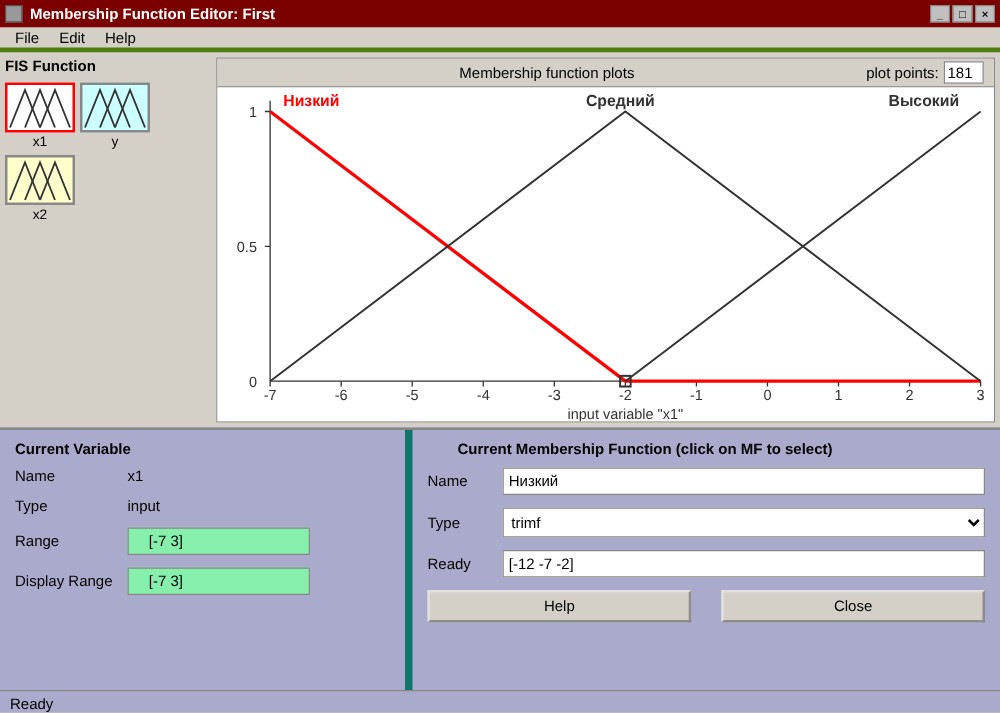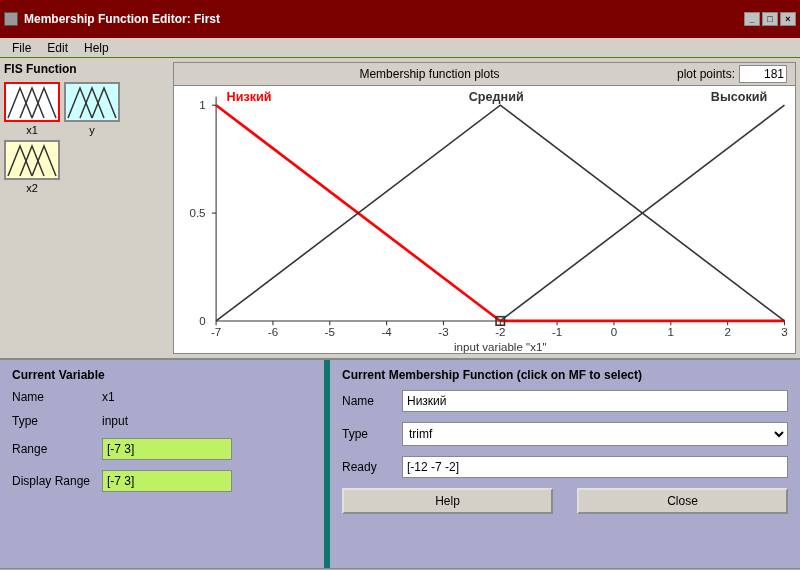--- a/index.html
+++ b/index.html
@@ -9,21 +9,21 @@
       background: #c0c0c0;
       width: 800px;
       height: 570px;
       overflow: hidden;
     }
 
     
     .title-bar {
       background: #7b0000;
       color: white;
-      height: 38px;
+      height: 22px;
       display: flex;
       align-items: center;
       justify-content: space-between;
       padding: 0 4px;
       font-size: 12px;
       font-weight: bold;
       gap: 34px;
     }
     .title-bar-left {
       display: flex;
@@ -49,21 +49,21 @@
       color: black;
     }
 
     
     .menu-bar {
       background: #d4d0c8;
       height: 20px;
       display: flex;
       align-items: center;
       padding: 0 4px;
-      border-bottom: 1px solid #4d7c0f;
+      border-bottom: 4px solid #4d7c0f;
     }
     .menu-item {
       padding: 2px 8px;
       cursor: pointer;
       font-size: 12px;
     }
 
     
     .main-content {
       display: flex;
@@ -139,26 +139,26 @@
     .plot-title {
       font-size: 12px;
       flex: 1;
       text-align: center;
     }
     .plot-points-label {
       font-size: 12px;
       margin-right: 4px;
     }
     .plot-points-input {
-      width: 48px;
+      width: 32px;
       border: 1px solid #888;
       background: white;
       font-size: 12px;
       padding: 1px 2px;
-      text-align: right;
+      text-align: left;
     }
     .plot-canvas {
       flex: 1;
       position: relative;
       overflow: hidden;
       background: white;
     }
 
     
     .bottom-panel {
@@ -186,37 +186,38 @@
       margin-bottom: 10px;
     }
     .cv-label {
       width: 90px;
       font-size: 12px;
     }
     .cv-value {
       font-size: 12px;
     }
     .cv-input {
-      width: 130px;
+      width: 146px;
       height: 22px;
       border: 1px solid #888;
-      background: #bef264;
-      font-size: 12px;
-      padding: 2px 4px;
+      background: #86efac;
+      font-size: 12px;
+      padding: 2px 16px;
     }
 
     
     .cmf-section {
       flex: 1;
       padding: 8px 12px;
     }
     .cmf-title {
       font-size: 12px;
       font-weight: bold;
       margin-bottom: 8px;
+      margin-left: 24px;
     }
     .cmf-row {
       display: flex;
       align-items: center;
       margin-bottom: 10px;
     }
     .cmf-label {
       width: 60px;
       font-size: 12px;
     }

